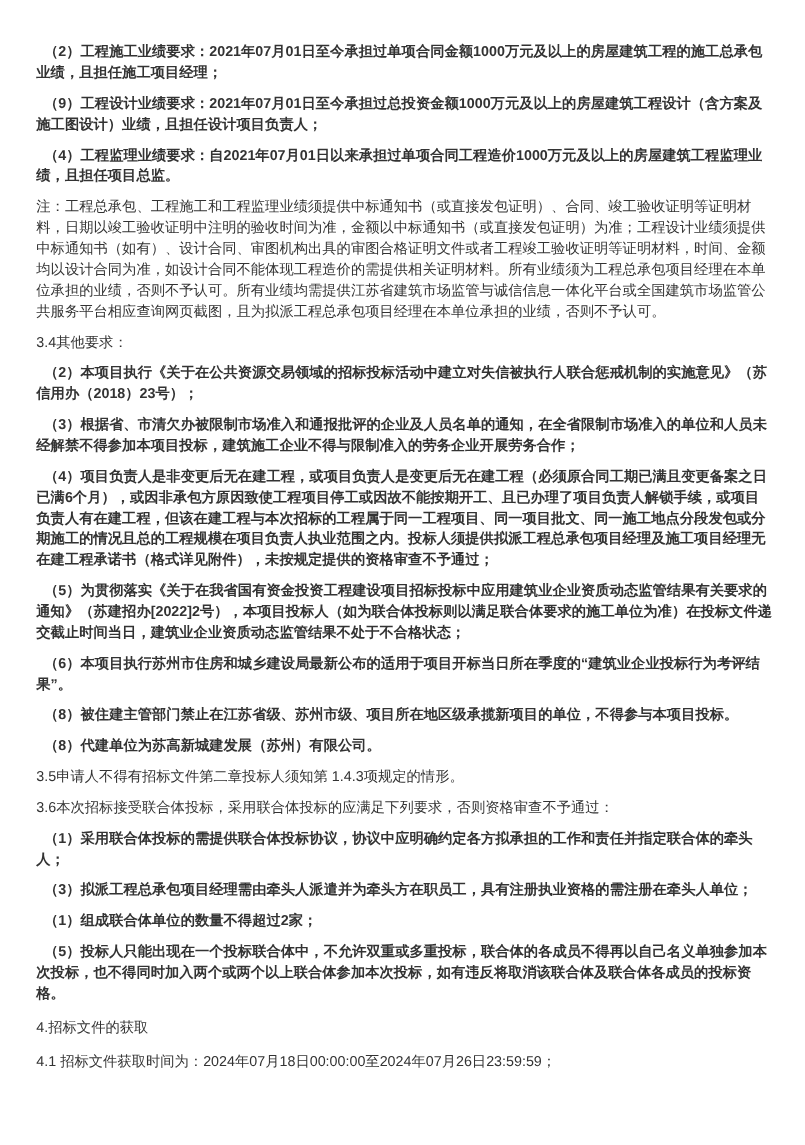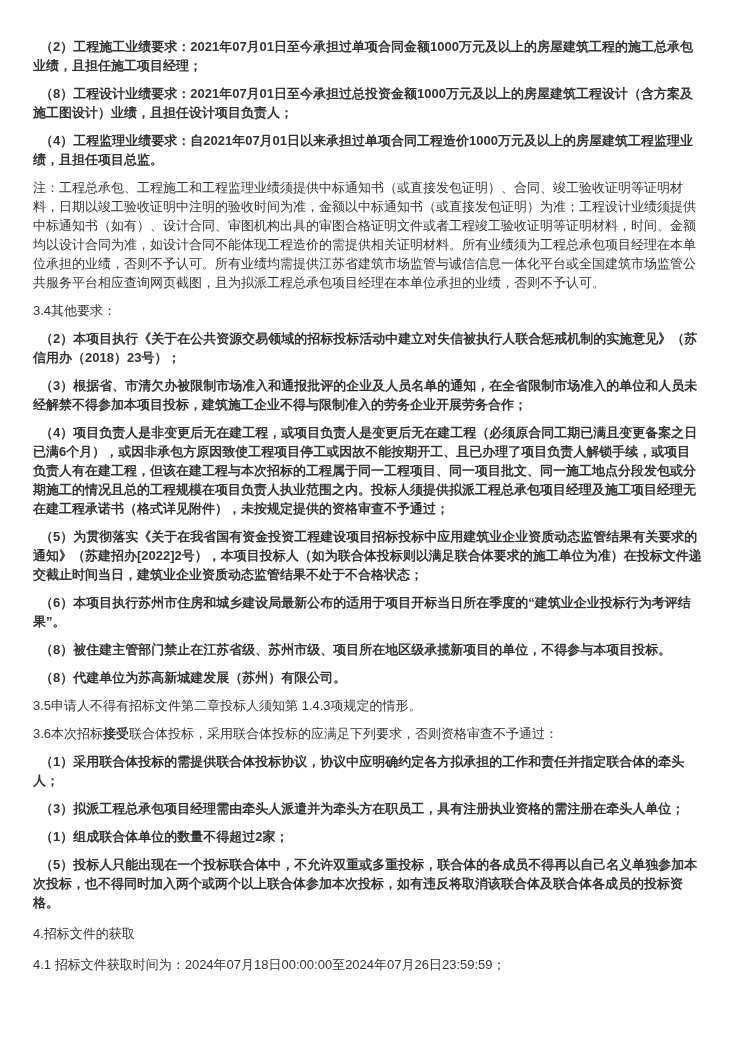--- a/index.html
+++ b/index.html
@@ -25,32 +25,32 @@
   }
   .doc p.item {
     text-indent: 7px; 
     font-weight: bold;
   }
   .doc p.heading {
     font-weight: normal;
     margin: 12px 0;
   }
   .doc b.inline-bold {
-    font-weight: bold;
+    font-weight: normal;
     text-align: right;
   }
 </style>
 </head>
 <body>
 
 <div class="doc">
 
   <p class="item">（2）工程施工业绩要求：2021年07月01日至今承担过单项合同金额1000万元及以上的房屋建筑工程的施工总承包业绩，且担任施工项目经理；</p>
 
-  <p class="item">（8）工程设计业绩要求：2021年07月01日至今承担过总投资金额1000万元及以上的房屋建筑工程设计（含方案及施工图设计）业绩，且担任设计项目负责人；</p>
+  <p class="item">（9）工程设计业绩要求：2021年07月01日至今承担过总投资金额1000万元及以上的房屋建筑工程设计（含方案及施工图设计）业绩，且担任设计项目负责人；</p>
 
   <p class="item">（4）工程监理业绩要求：自2021年07月01日以来承担过单项合同工程造价1000万元及以上的房屋建筑工程监理业绩，且担任项目总监。</p>
 
   <p>注：工程总承包、工程施工和工程监理业绩须提供中标通知书（或直接发包证明）、合同、竣工验收证明等证明材料，日期以竣工验收证明中注明的验收时间为准，金额以中标通知书（或直接发包证明）为准；工程设计业绩须提供中标通知书（如有）、设计合同、审图机构出具的审图合格证明文件或者工程竣工验收证明等证明材料，时间、金额均以设计合同为准，如设计合同不能体现工程造价的需提供相关证明材料。所有业绩须为工程总承包项目经理在本单位承担的业绩，否则不予认可。所有业绩均需提供江苏省建筑市场监管与诚信信息一体化平台或全国建筑市场监管公共服务平台相应查询网页截图，且为拟派工程总承包项目经理在本单位承担的业绩，否则不予认可。</p>
 
   <p>3.4其他要求：</p>
 
 
   <p class="item">（2）本项目执行《关于在公共资源交易领域的招标投标活动中建立对失信被执行人联合惩戒机制的实施意见》（苏信用办（2018）23号）；</p>
 

